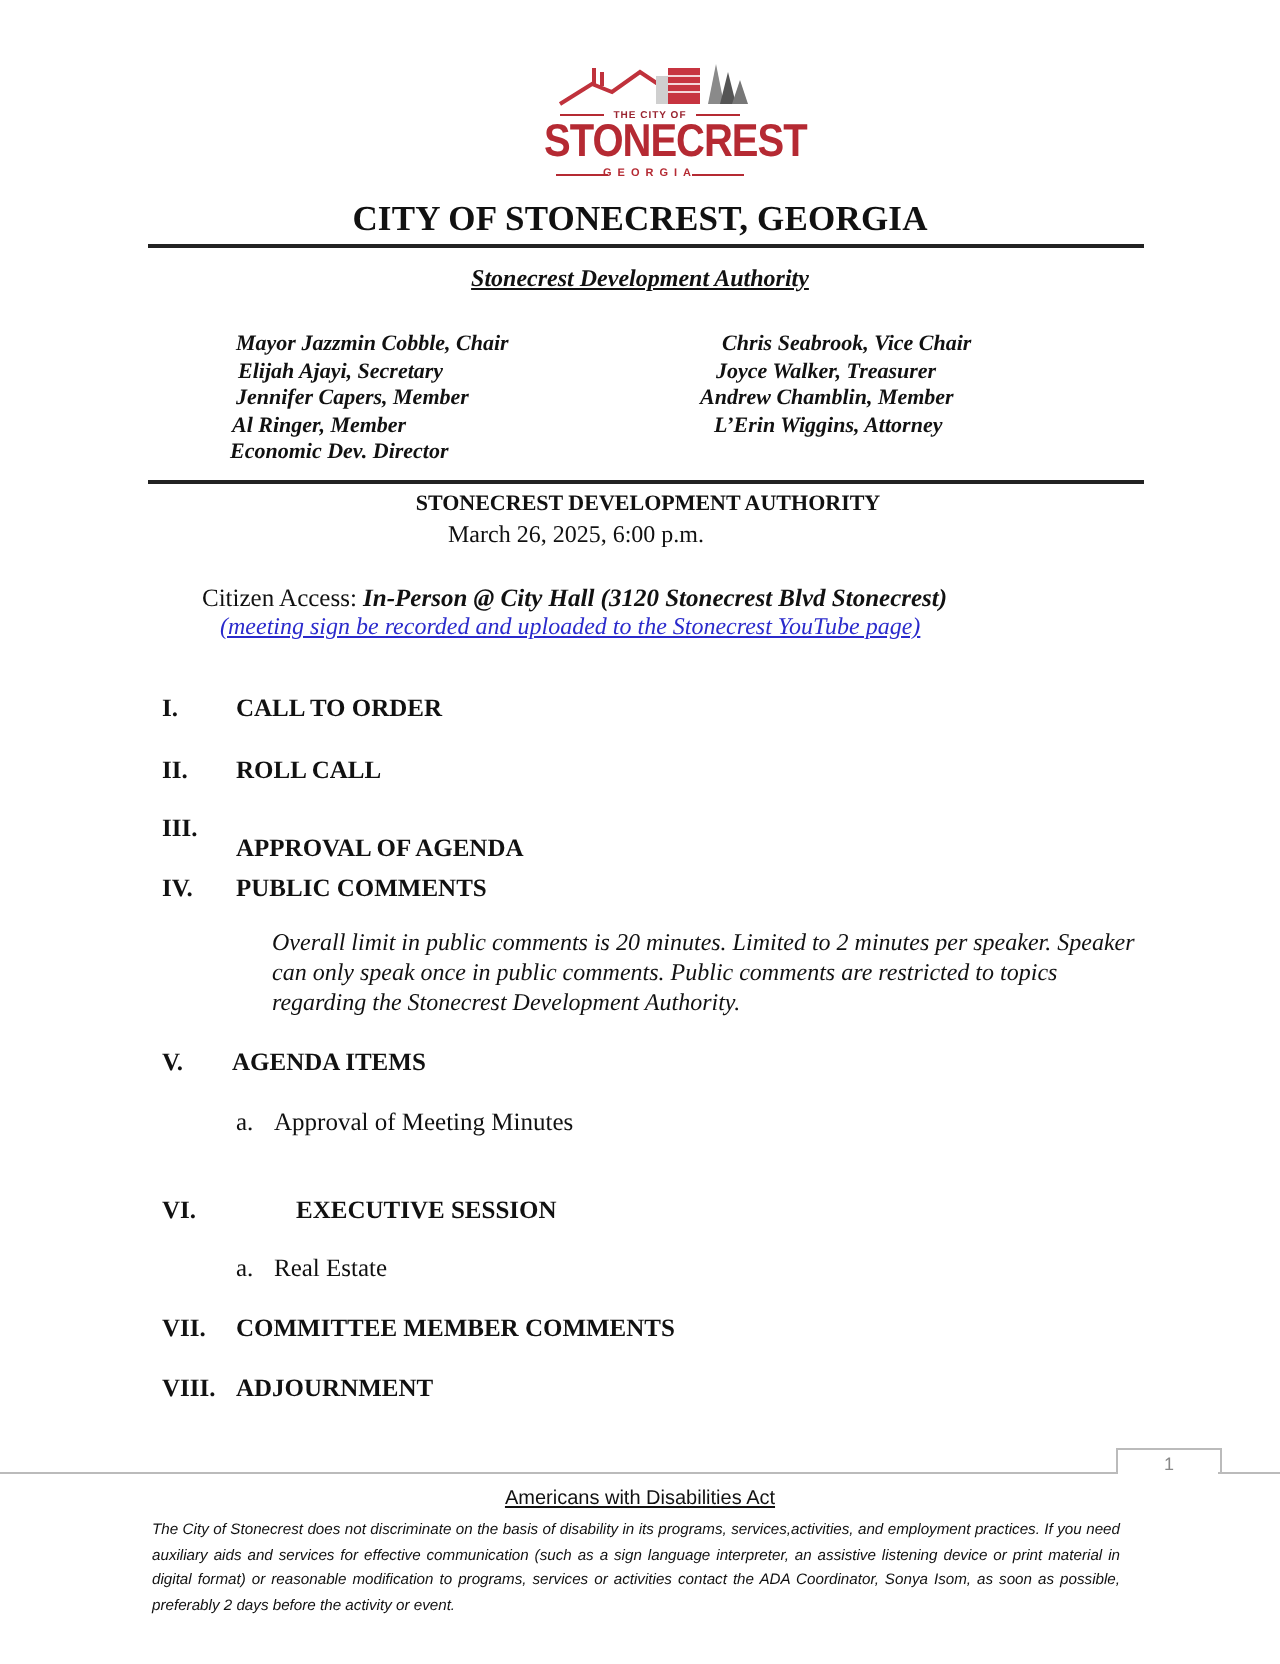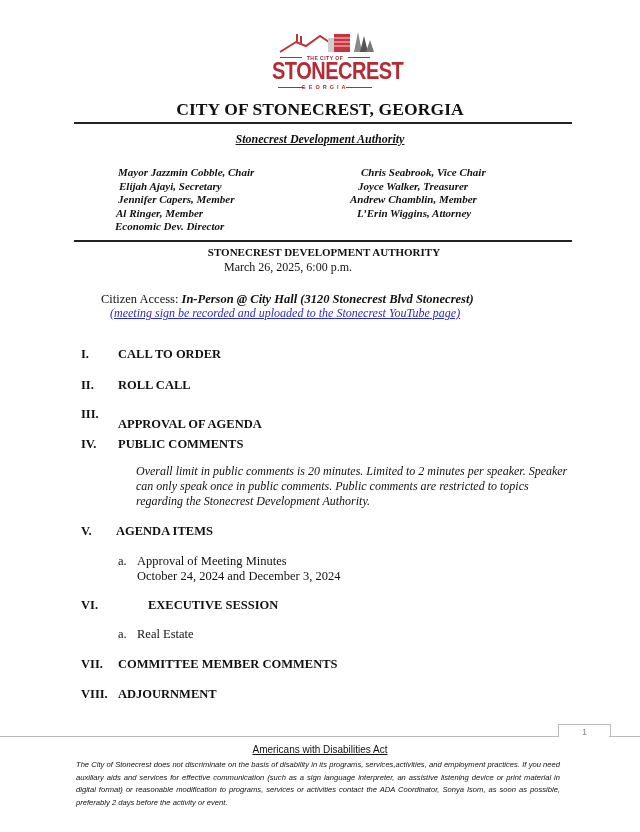--- a/index.html
+++ b/index.html
@@ -95,21 +95,20 @@
 
 <div class="abs num" style="top:437px;">IV.</div>
 <div class="abs item" style="top:437px;">PUBLIC COMMENTS</div>
 <div class="abs note">Overall limit in public comments is 20 minutes. Limited to 2 minutes per speaker. Speaker can only speak once in public comments. Public comments are restricted to topics regarding the Stonecrest Development Authority.</div>
 
 <div class="abs num" style="top:524px;">V.</div>
 <div class="abs item" style="top:524px;left:116px;">AGENDA ITEMS</div>
 <div class="abs sub-letter" style="top:554px;">a.</div>
 <div class="abs sub-text" style="top:554px;">
   <div>Approval of Meeting Minutes</div>
-  <div>October 24, 2024 and December 3, 2024</div>
 </div>
 
 <div class="abs num" style="top:598px;">VI.</div>
 <div class="abs item" style="top:598px;left:116px;margin-left:32px;">EXECUTIVE SESSION</div>
 <div class="abs sub-letter" style="top:627px;">a.</div>
 <div class="abs sub-text" style="top:627px;">Real Estate</div>
 
 <div class="abs num" style="top:657px;">VII.</div>
 <div class="abs item" style="top:657px;">COMMITTEE MEMBER COMMENTS</div>
 

